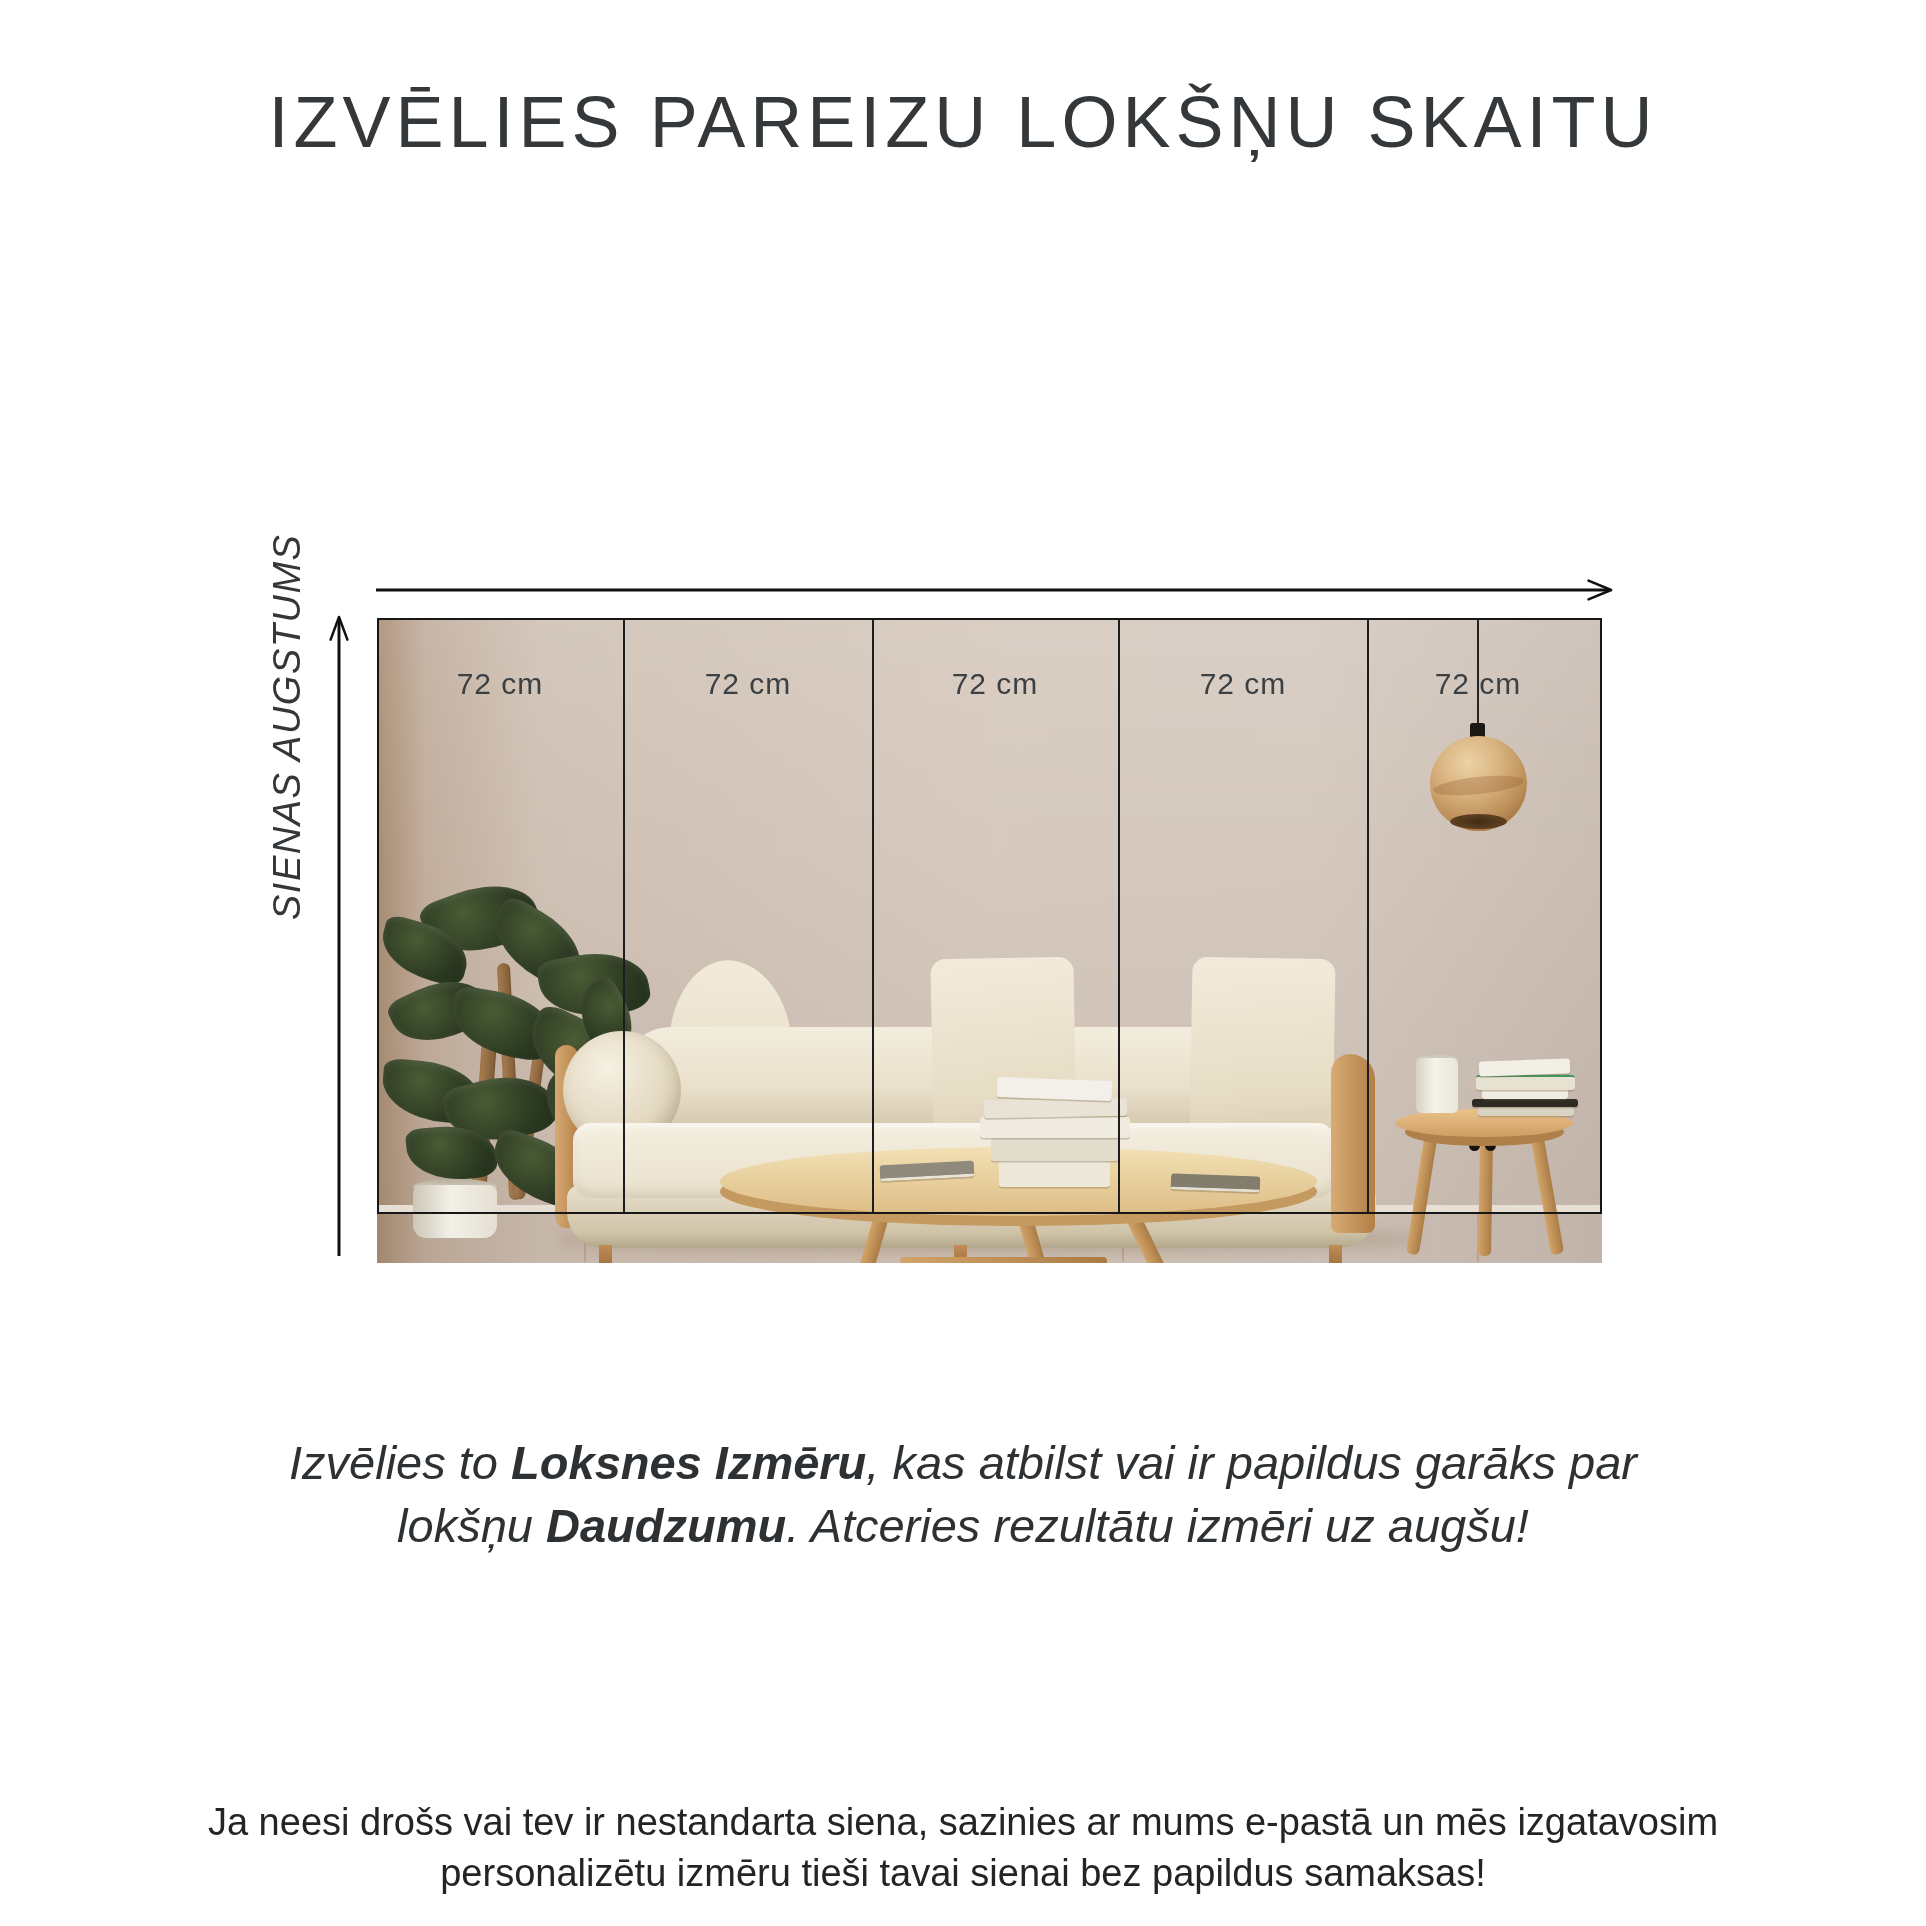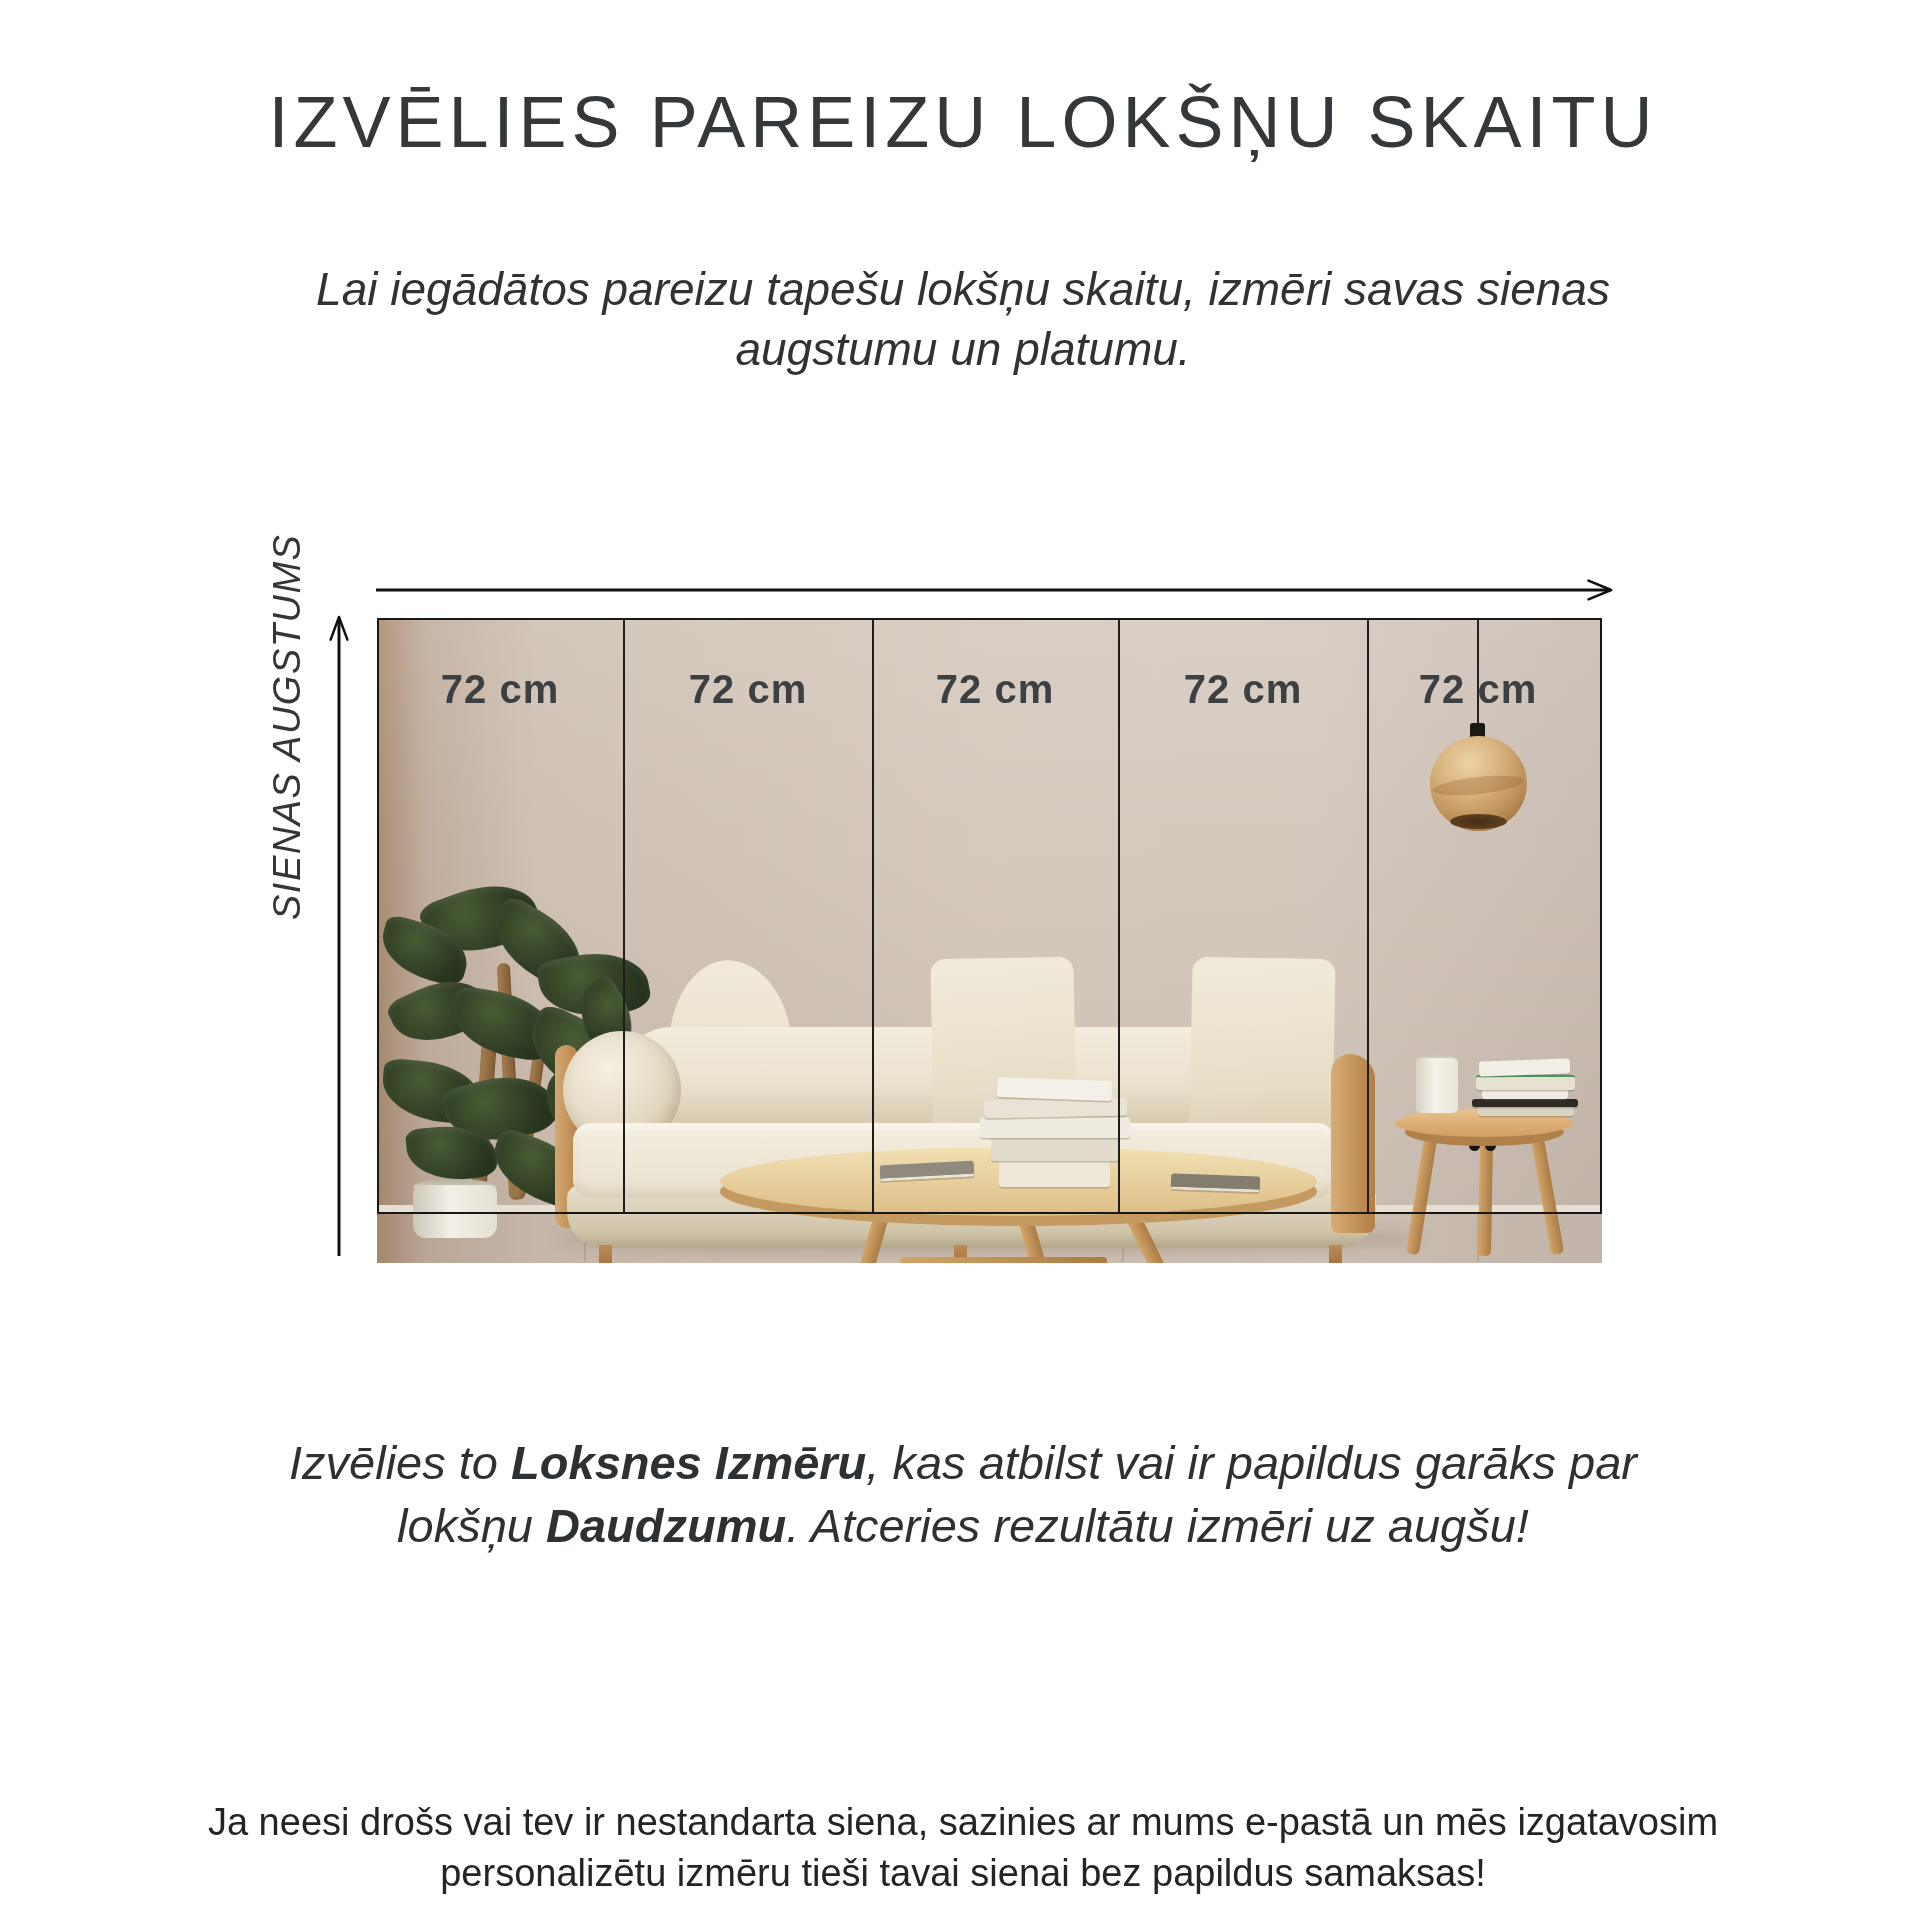--- a/index.html
+++ b/index.html
@@ -88,33 +88,29 @@
   .lampshade{left:1053px;top:118px;width:97px;height:95px;border-radius:50%;
              background:radial-gradient(circle at 40% 28%,#ecd2a6 0%,#d9b37f 35%,#bd8f59 65%,#9a6b3c 88%,#7f5128 100%);}
   .lamp-band{left:1056px;top:159px;width:91px;height:17px;border-radius:50%;
              background:rgba(146,94,47,.32);transform:rotate(-6deg);}
   .lamp-opening{left:1073px;top:196px;width:57px;height:15px;border-radius:50%;
                 background:radial-gradient(#432c15,#6b4a26);}
 
   
   .m-line{background:#171717;}
   .divider{width:1.5px;top:2px;height:592px;background:#1d1d1d;}
-  .sheet-label{top:49px;transform:translateX(-50%);font-size:40px;letter-spacing:1px;color:#3c4043;white-space:nowrap;font-weight:bold;}
+  .sheet-label{top:49px;transform:translateX(-50%);font-size:30px;letter-spacing:1px;color:#3c4043;white-space:nowrap;}
 </style>
 </head>
 <body>
 
 <div class="canvas">
 
   <div class="abs title">IZVĒLIES PAREIZU LOKŠŅU SKAITU</div>
 
-  <div class="abs subtitle">
-    <div>Lai iegādātos pareizu tapešu lokšņu skaitu, izmēri savas sienas</div>
-    <div>augstumu un platumu.</div>
-  </div>
 
   <svg class="abs arrow-svg" style="left:375px;top:578px;" width="1248" height="24" viewBox="0 0 2530 48">
     <line x1="2" y1="24" x2="2500" y2="24" stroke="#101010" stroke-width="6"></line>
     <polyline points="2460,5 2506,24 2460,43" fill="none" stroke="#101010" stroke-width="5" stroke-linecap="round" stroke-linejoin="round"></polyline>
   </svg>
 
   <div class="abs height-label">
     <span>SIENAS AUGSTUMS</span>
   </div>
   <svg class="abs arrow-svg" style="left:327px;top:614px;" width="24" height="646" viewBox="0 0 48 1310">

